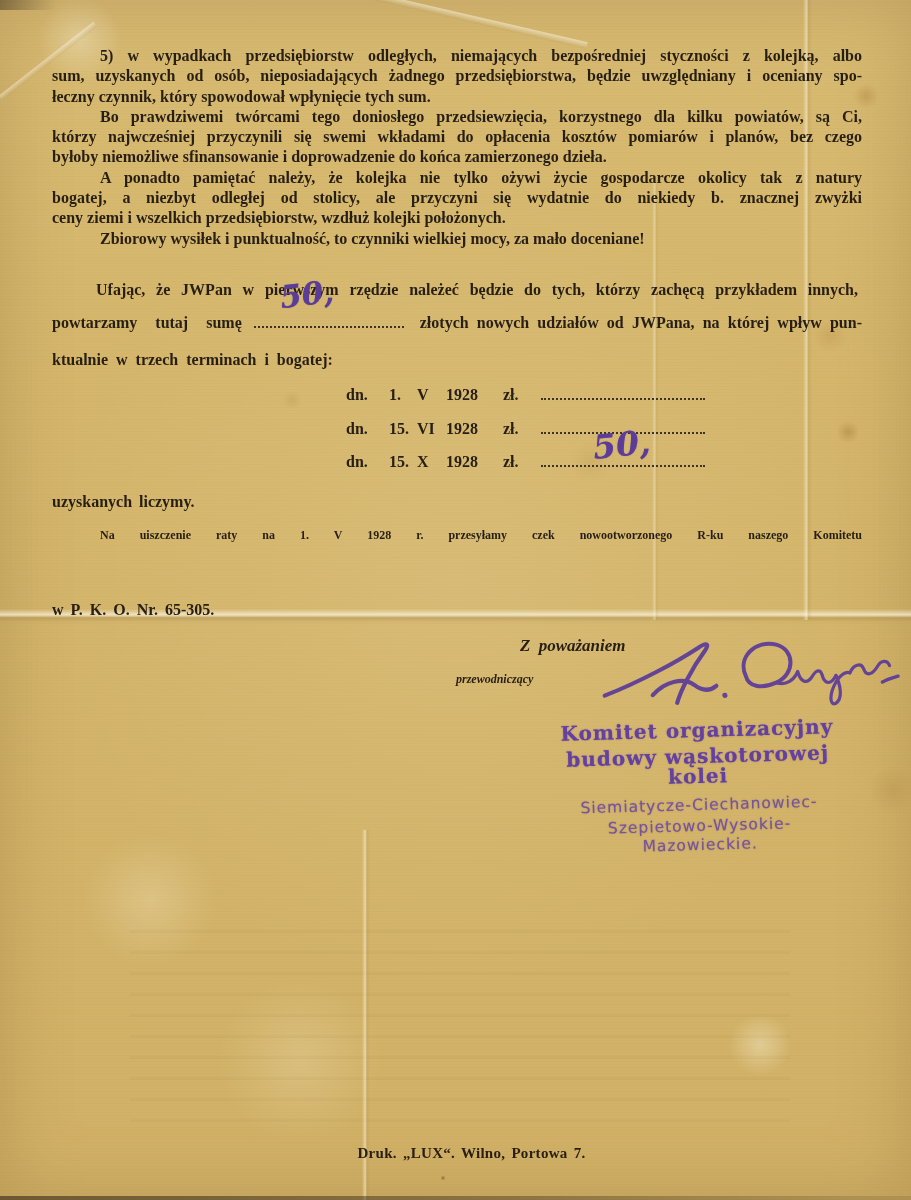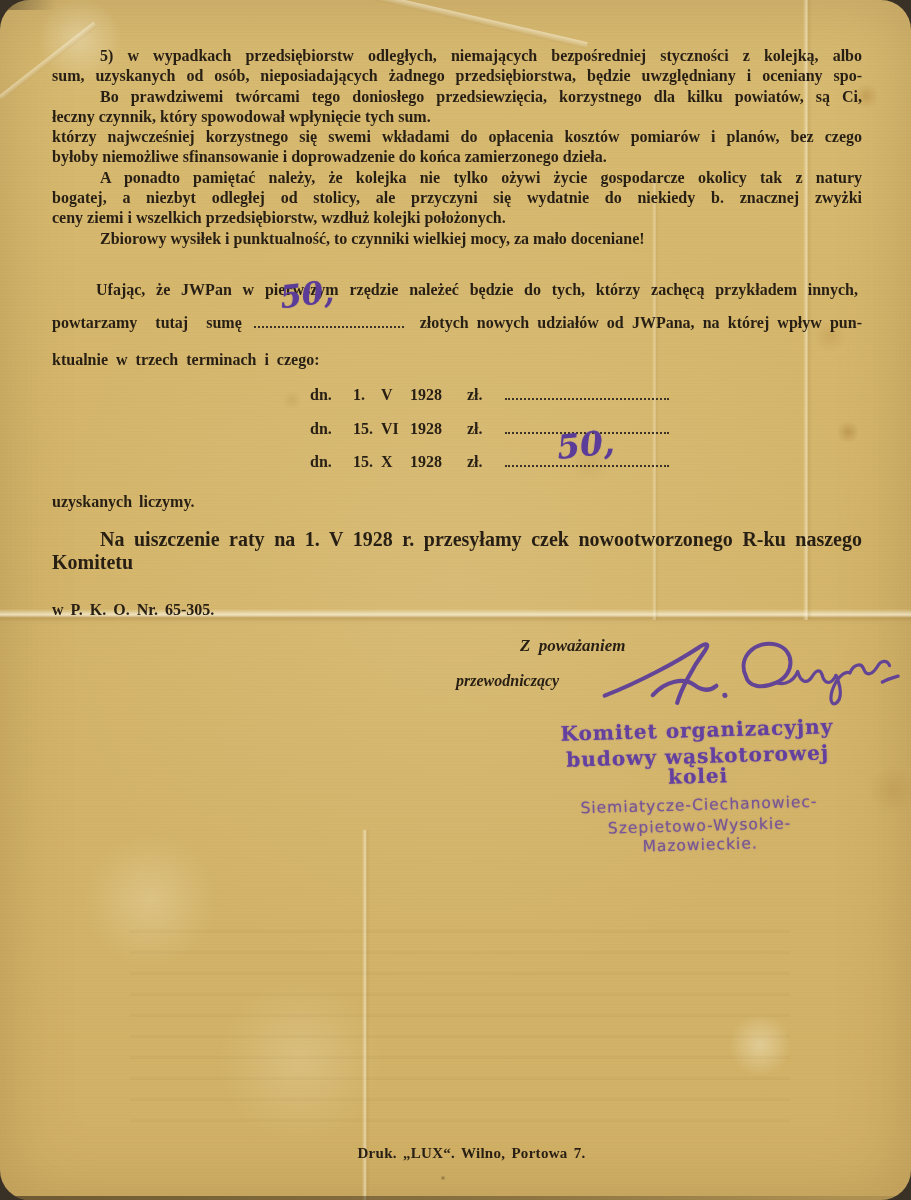--- a/index.html
+++ b/index.html
@@ -6,21 +6,20 @@
   .page{
     position:relative; width:911px; height:1200px; overflow:hidden;
     background-color:#e9d8a7;
     background-image:
       linear-gradient(180deg,#ecdcae 0%,#e9d7a4 30%,#e7d4a0 62%,#e5d19c 100%),
       repeating-linear-gradient(0deg, rgba(90,70,35,0.02) 0 1px, rgba(255,255,255,0.015) 1px 3px);
     background-blend-mode:multiply;
     box-shadow:inset 0 0 70px rgba(125,95,45,0.28);
     font-family:"Liberation Serif","DejaVu Serif",serif;
     color:#281f14;
-    border-radius:30px;
   }
   
   .stains{position:absolute;inset:0;pointer-events:none;background-image:
     radial-gradient(circle 18px at 866px 96px,  rgba(160,110,40,0.30), transparent 70%),
     radial-gradient(circle 24px at 830px 336px, rgba(160,110,40,0.17), transparent 70%),
     radial-gradient(circle 16px at 848px 432px, rgba(150,100,35,0.32), transparent 70%),
     radial-gradient(circle 30px at 590px 462px, rgba(160,115,45,0.12), transparent 70%),
     radial-gradient(circle 14px at 292px 400px, rgba(160,115,45,0.16), transparent 70%),
     radial-gradient(circle 45px at 760px 1045px,rgba(255,252,235,0.35), transparent 70%),
     radial-gradient(circle 60px at 80px  40px,  rgba(255,252,238,0.30), transparent 70%),
@@ -64,34 +63,34 @@
   .pl2-left{word-spacing:14px;flex:0 0 auto;}
   .pl2-right{flex:1;margin-left:16px;text-align:justify;text-align-last:justify;word-spacing:2px;}
   .pledge-l3{position:absolute;left:52px;top:351px;font-size:16px;font-weight:bold;word-spacing:4px;}
 
   .dotline{display:inline-block;position:relative;height:13px;
     border-bottom:2px dotted #3c3226;vertical-align:baseline;}
   .dotline-sum{flex:0 0 150px;margin-left:12px;}
 
   .installments{position:absolute;left:310px;top:385px;font-size:16px;font-weight:bold;}
   .inst-row{display:flex;align-items:baseline;height:19px;margin-bottom:14.5px;position:relative;}
-  .c-prefix{width:43px;}
+  .c-prefix{width:43px;margin-left:36px;}
   .c-day{width:28px;}
   .c-month{width:29px;}
   .c-year{width:57px;}
   .c-cur{width:38px;}
   .dotline-inst{width:164px;}
 
   .assurance{position:absolute;left:52px;top:493px;font-size:16px;font-weight:bold;word-spacing:3px;}
-  .pnote-l1{position:absolute;left:52px;top:528px;width:810px;font-size:20px;font-weight:bold;
+  .pnote-l1{position:absolute;left:52px;top:528px;width:810px;font-size:12px;font-weight:bold;
     text-align:justify;text-align-last:justify;text-indent:48px;word-spacing:3px;}
   .pnote-l2{position:absolute;left:52px;top:563px;font-size:16px;font-weight:bold;word-spacing:3px;margin-top:38px;}
 
   .salutation{position:absolute;left:520px;top:636px;font-size:17px;font-style:italic;font-weight:bold;word-spacing:4px;text-align:center;}
-  .role{position:absolute;left:456px;top:672px;font-size:16px;font-style:italic;font-weight:bold;}
+  .role{position:absolute;left:456px;top:672px;font-size:12px;font-style:italic;font-weight:bold;}
 
   
   .hand{font-family:"DejaVu Serif",serif;font-style:italic;font-weight:bold;
     color:#5b3c99;text-shadow:0 0 1px rgba(91,60,153,0.55);}
   .hand-sum{position:absolute;left:26px;top:-37px;font-size:31px;transform:rotate(-7deg);}
   .hand-inst{position:absolute;left:52px;top:-27px;font-size:33px;transform:rotate(-6deg);}
   .signature{position:absolute;left:600px;top:632px;width:300px;height:92px;transform:rotate(-3deg);}
   .signature svg{display:block;width:100%;height:100%;opacity:0.92;}
 
   
@@ -122,41 +121,41 @@
   <div class="crease crease-d1"></div>
   <div class="crease crease-d2"></div>
   <div class="edge-bottom"></div>
   <div class="edge-topleft"></div>
 
   <main>
 
     <section class="paragraphs">
       <div class="jline indent">5) w wypadkach przedsiębiorstw odległych, niemających bezpośredniej styczności z kolejką, albo</div>
       <div class="jline">sum, uzyskanych od osób, nieposiadających żadnego przedsiębiorstwa, będzie uwzględniany i oceniany spo-</div>
+      <div class="jline tlast">łeczny czynnik, który spowodował wpłynięcie tych sum.</div>
       <div class="jline indent">Bo prawdziwemi twórcami tego doniosłego przedsiewzięcia, korzystnego dla kilku powiatów, są Ci,</div>
-      <div class="jline tlast">łeczny czynnik, który spowodował wpłynięcie tych sum.</div>
-      <div class="jline">którzy najwcześniej korzystnego się swemi wkładami do opłacenia kosztów pomiarów i planów, bez czego</div>
+      <div class="jline">którzy najwcześniej przyczynili się swemi wkładami do opłacenia kosztów pomiarów i planów, bez czego</div>
       <div class="jline tlast">byłoby niemożliwe sfinansowanie i doprowadzenie do końca zamierzonego dzieła.</div>
       <div class="jline indent">A ponadto pamiętać należy, że kolejka nie tylko ożywi życie gospodarcze okolicy tak z natury</div>
       <div class="jline">bogatej, a niezbyt odległej od stolicy, ale przyczyni się wydatnie do niekiedy b. znacznej zwyżki</div>
       <div class="jline tlast">ceny ziemi i wszelkich przedsiębiorstw, wzdłuż kolejki położonych.</div>
       <div class="jline tlast indent">Zbiorowy wysiłek i punktualność, to czynniki wielkiej mocy, za mało doceniane!</div>
     </section>
 
     <div class="pledge-l1">Ufając, że JWPan w pierwszym rzędzie należeć będzie do tych, którzy zachęcą przykładem innych,</div>
 
     <div class="pledge-l2">
       <span class="pl2-left">powtarzamy tutaj sumę</span>
       <span class="dotline dotline-sum">
         <span class="hand hand-sum">50,</span>
       </span>
       <span class="pl2-right">złotych nowych udziałów od JWPana, na której wpływ pun-</span>
     </div>
 
-    <div class="pledge-l3">ktualnie w trzech terminach i czego:</div>
+    <div class="pledge-l3">ktualnie w trzech terminach i bogatej:</div>
 
     <div class="installments">
       <div class="inst-row">
         <span class="c-prefix">dn.</span>
         <span class="c-day">1.</span>
         <span class="c-month">V</span>
         <span class="c-year">1928</span>
         <span class="c-cur">zł.</span>
         <span class="dotline dotline-inst"></span>
       </div>

